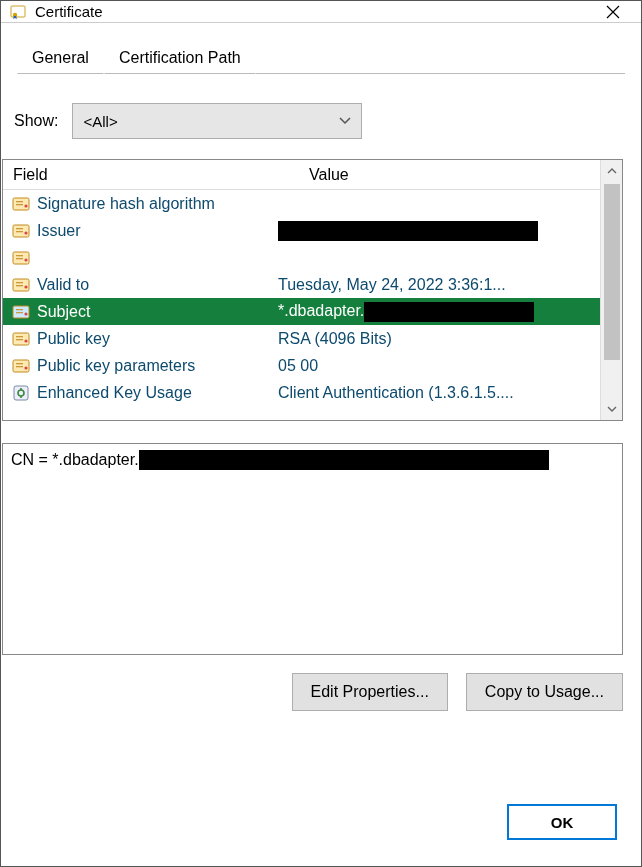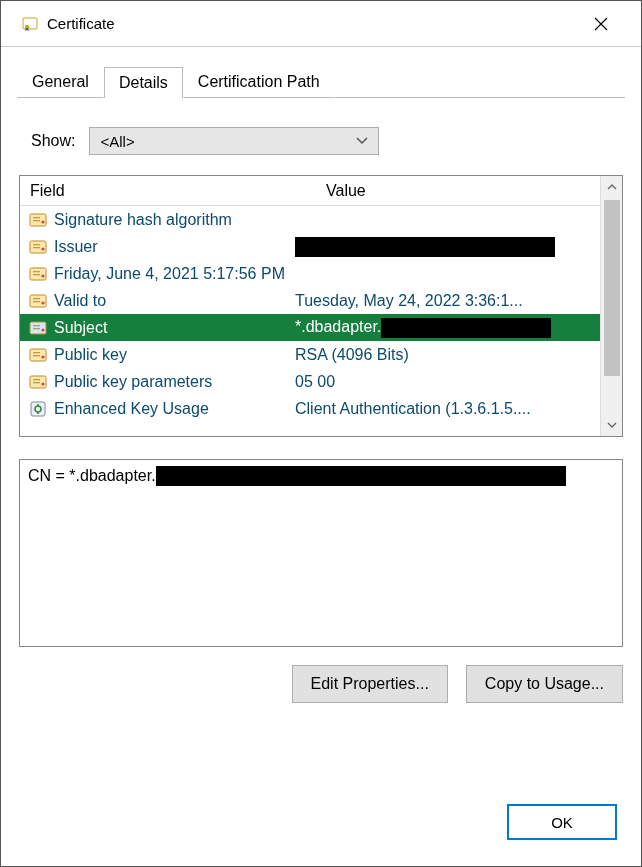--- a/index.html
+++ b/index.html
@@ -7,24 +7,24 @@
     .window {
       width: 642px;
       height: 867px;
       border: 1px solid #555;
       background: #fff;
       display: flex;
       flex-direction: column;
       position: relative;
     }
     .titlebar {
-      height: 46px;
-      display: flex;
-      align-items: center;
-      padding: 0 20px;
+      height: 22px;
+      display: flex;
+      align-items: center;
+      padding: 0 8px;
       border-bottom: 1px solid #ccc;
     }
     .titlebar .app-icon {
       width: 18px; height: 18px;
       margin-right: 8px;
       display: inline-flex; align-items: center; justify-content: center;
     }
     .titlebar .title { font-size: 15px; color: #000; flex: 1; }
     .titlebar .close-btn {
       width: 40px; height: 30px;
@@ -53,34 +53,34 @@
       z-index: 2;
     }
     .tab:not(.active) { border-bottom: 1px solid #bbb; }
     .tabrule {
       flex: 1;
       border-bottom: 1px solid #bbb;
       position: relative;
       top: 1px;
     }
     .content {
-      padding: 12px 18px 14px 18px;
+      padding: 12px 18px 14px 1px;
       flex: 1;
       display: flex;
       flex-direction: column;
     }
     .show-row {
       display: flex;
       align-items: center;
       gap: 14px;
       margin: 18px 12px 20px 12px;
     }
     .show-label { font-size: 16px; }
     .dropdown {
-      width: 290px; height: 28px;
+      width: 290px; height: 36px;
       background: #e6e6e6;
       border: 1px solid #adadad;
       display: flex; align-items: center;
       padding: 0 10px;
       font-size: 15px;
       cursor: pointer;
       position: relative;
     }
     .dropdown .chev { margin-left: auto; }
     .list-box {
@@ -153,21 +153,21 @@
     .sb-thumb {
       width: 16px;
       background: #c2c2c2;
       margin: 2px 0;
       flex: 1;
     }
     .sb-track-gap { height: 36px; }
     .detail-box {
       margin-top: 22px;
       border: 1px solid #888;
-      height: 188px;
+      height: 212px;
       background: #fff;
       padding: 6px 8px;
       font-size: 16px;
       overflow: hidden;
     }
     .detail-line { display: flex; align-items: center; }
     .btn-row {
       display: flex;
       justify-content: flex-end;
       gap: 18px;
@@ -183,20 +183,21 @@
       display: flex; align-items: center; justify-content: center;
       cursor: pointer;
     }
     .footer {
       height: 64px;
       border-top: 0;
       display: flex;
       justify-content: flex-end;
       align-items: center;
       padding: 0 24px 24px 0;
+      font-weight: bold;
     }
     .ok-btn {
       width: 110px; height: 36px;
       background: #fff;
       border: 2px solid #0078d7;
       font-size: 15px;
       display: flex; align-items: center; justify-content: center;
       cursor: pointer;
     }
     svg { display: block; }
@@ -217,21 +218,20 @@
     <span class="title">Certificate</span>
     <div class="close-btn">
       <svg width="14" height="14" viewBox="0 0 14 14">
         <path d="M1 1 L13 13 M13 1 L1 13" stroke="#000" stroke-width="1.2"></path>
       </svg>
     </div>
   </div>
 
   <div class="tabs">
     <div class="tab">General</div>
-    <div class="tab active">Details</div>
     <div class="tab">Certification Path</div>
     <div class="tabrule"></div>
   </div>
 
   <div class="content">
 
     <div class="show-row">
       <span class="show-label">Show:</span>
       <div class="dropdown">
         <span>&lt;All&gt;</span>
@@ -275,21 +275,20 @@
             </div>
             <div class="row">
               <span class="ricon">
                 <svg width="20" height="20" viewBox="0 0 20 20">
                   <rect class="fillA" x="2" y="4" width="16" height="12" rx="1.5" fill="#ffe9b3" stroke="#c08a1e"></rect>
                   <rect x="5" y="7" width="7" height="1.3" fill="#c89a3a"></rect>
                   <rect x="5" y="10" width="7" height="1.3" fill="#c89a3a"></rect>
                   <circle cx="15" cy="12" r="1.6" fill="#d44"></circle>
                 </svg>
               </span>
-              <span class="rvalue">Friday, June 4, 2021 5:17:56 PM</span>
             </div>
             <div class="row">
               <span class="ricon">
                 <svg width="20" height="20" viewBox="0 0 20 20">
                   <rect class="fillA" x="2" y="4" width="16" height="12" rx="1.5" fill="#ffe9b3" stroke="#c08a1e"></rect>
                   <rect x="5" y="7" width="7" height="1.3" fill="#c89a3a"></rect>
                   <rect x="5" y="10" width="7" height="1.3" fill="#c89a3a"></rect>
                   <circle cx="15" cy="12" r="1.6" fill="#d44"></circle>
                 </svg>
               </span>

